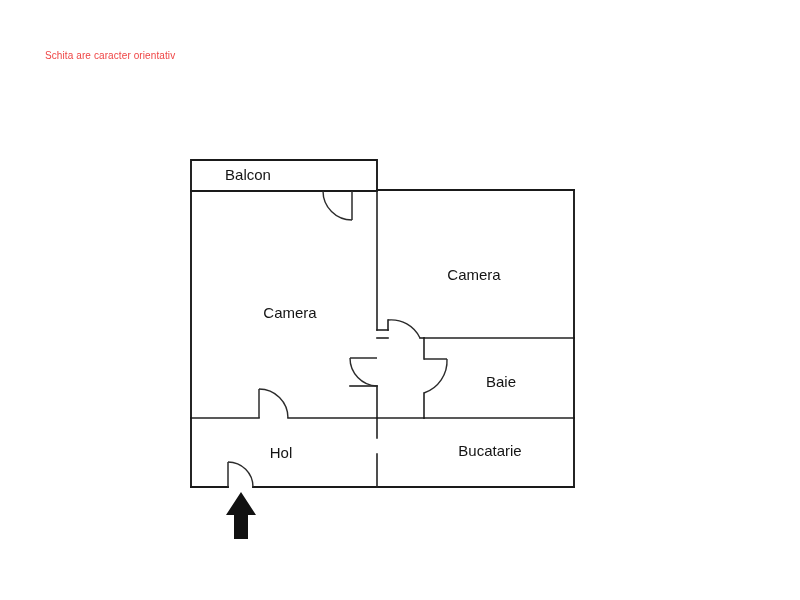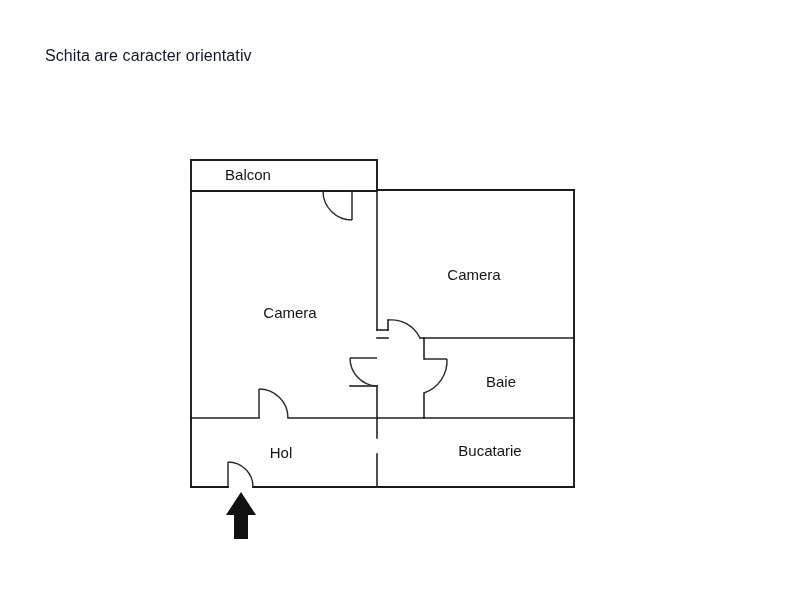--- a/index.html
+++ b/index.html
@@ -17,23 +17,23 @@
   }
   #floorplan-page {
     position: absolute;
     inset: 0;
     background: #ffffff;
   }
   #plan-caption {
     position: absolute;
     left: 45px;
     top: 46px;
-    font-size: 16px;
+    font-size: 10px;
     line-height: 20px;
-    color: #0f172a;
+    color: #ef4444;
     letter-spacing: 0.1px;
     white-space: nowrap;
   }
   #plan-svg-wrap {
     position: absolute;
     left: 0;
     top: 18px;
     width: 800px;
     height: 600px;
   }

